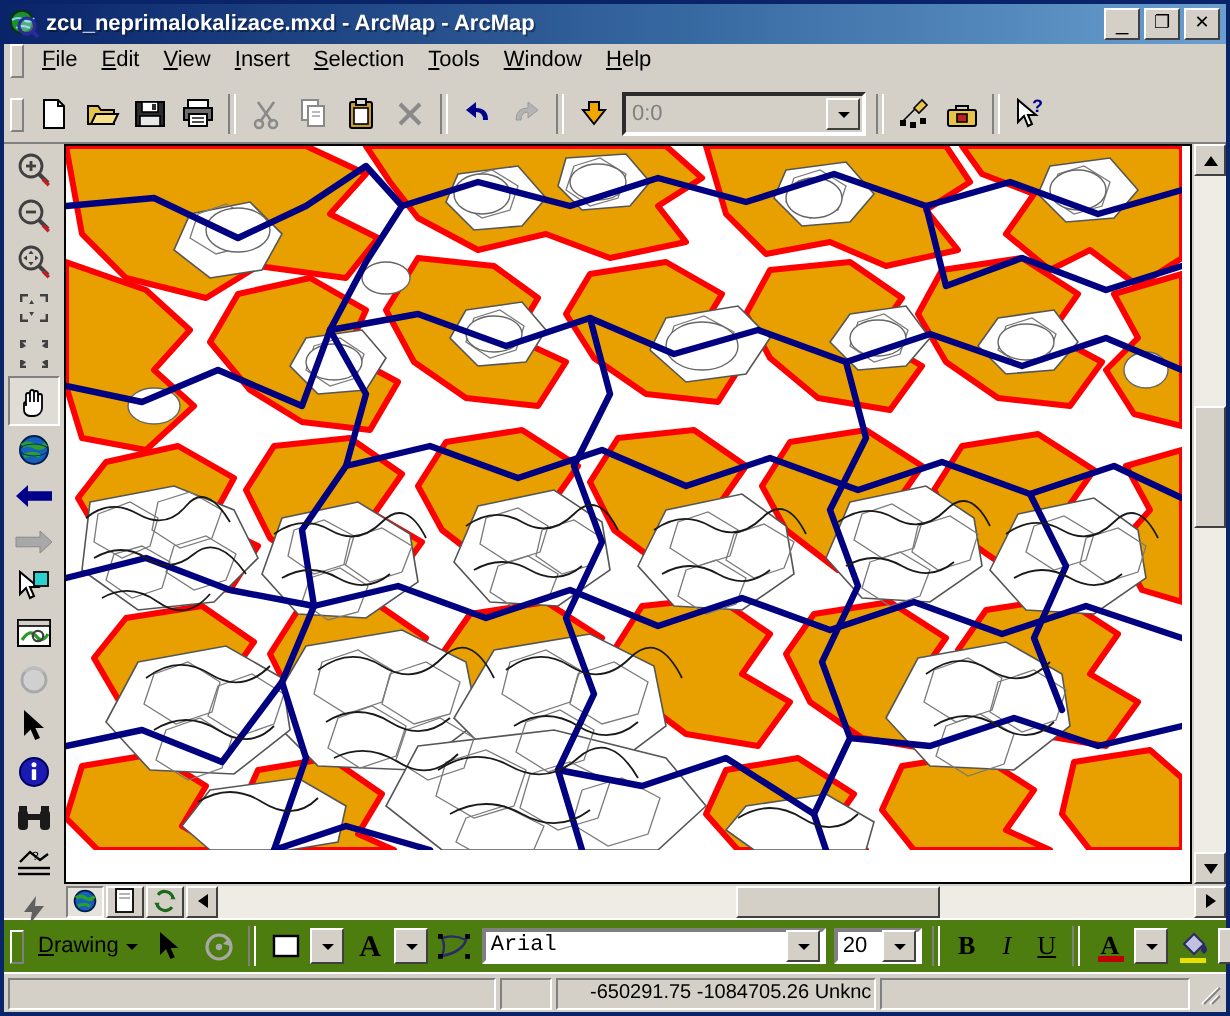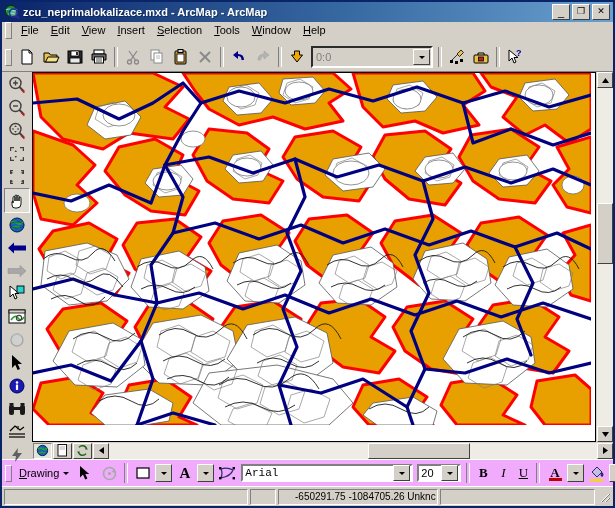--- a/index.html
+++ b/index.html
@@ -291,21 +291,21 @@
     position: absolute;
     top: 0; height: 16px;
     background: #d4d0c8;
     border: 1px solid;
     border-color: #ffffff #404040 #404040 #ffffff;
     box-sizing: border-box;
   }
   
   .drawbar {
     height: 26px;
-    background: #f0abfc;
+    background: #4d7c0f;
     display: flex;
     align-items: center;
     flex: 0 0 auto;
     border-top: 1px solid #ffffff;
     padding-left: 2px;
   }
   .draw-menu {
     display: flex;
     align-items: center;
     padding: 2px 4px;

